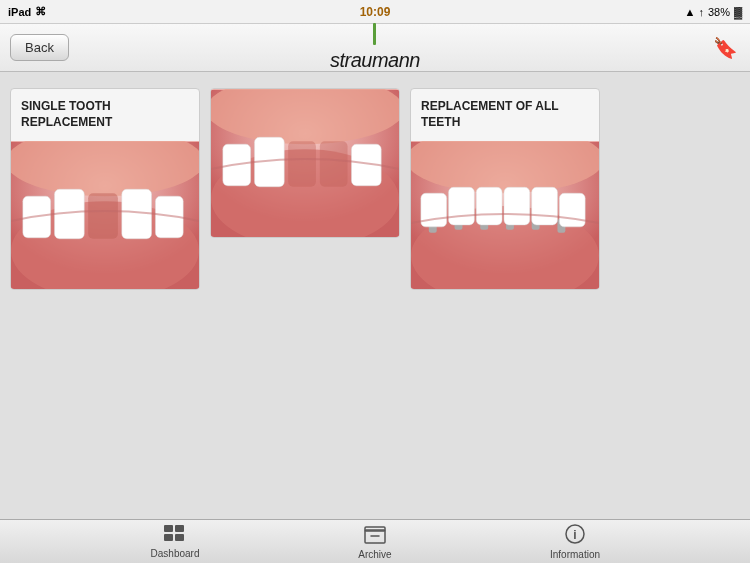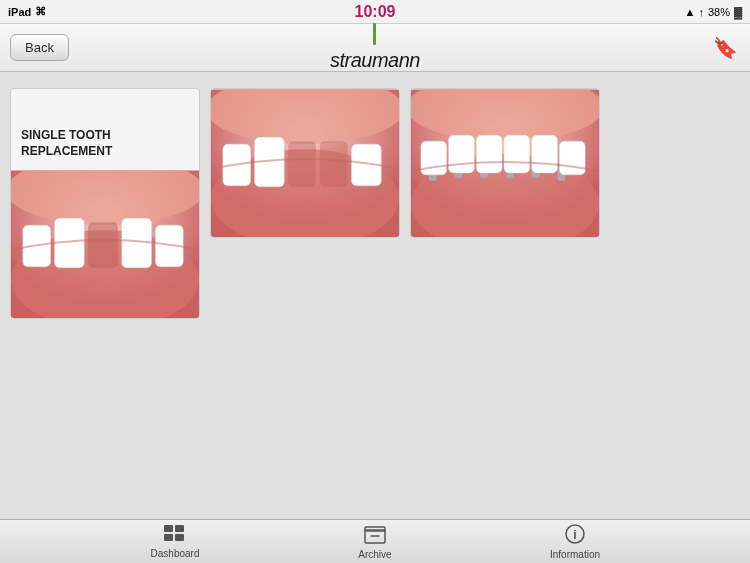--- a/index.html
+++ b/index.html
@@ -24,23 +24,23 @@
     }
     .status-left {
       font-size: 11px;
       font-weight: 600;
       color: #000;
       display: flex;
       align-items: flex-end;
       gap: 4px;
     }
     .status-center {
-      font-size: 16px;
+      font-size: 12px;
       font-weight: 600;
-      color: #be185d;
+      color: #a16207;
       position: absolute;
       left: 50%;
       transform: translateX(-50%);
     }
     .status-right {
       font-size: 11px;
       color: #000;
       display: flex;
       align-items: center;
       gap: 4px;
@@ -118,21 +118,20 @@
       flex-shrink: 0;
     }
     .card-title {
       font-size: 12px;
       font-weight: 600;
       color: #222;
       padding: 10px 10px 8px 10px;
       line-height: 1.3;
       text-transform: uppercase;
       min-height: 52px;
-      margin-top: 29px;
     }
     .card-image {
       width: 100%;
       height: 148px;
       overflow: hidden;
       position: relative;
     }
 
     
     .scene-single {
@@ -259,20 +258,21 @@
         <rect x="78" y="52" width="28" height="46" rx="5" fill="#c06058" opacity="0.4"></rect>
         <rect x="110" y="52" width="28" height="46" rx="5" fill="#c06058" opacity="0.4"></rect>
 
         <rect x="142" y="55" width="30" height="42" rx="5" fill="white" stroke="#ddd" stroke-width="0.5"></rect>
         <path d="M0,80 Q95,60 190,80" stroke="#c06868" stroke-width="2" fill="none" opacity="0.5"></path>
       </svg>
     </div>
   </div>
 
   <div class="card">
+    <div class="card-title">REPLACEMENT OF ALL TEETH</div>
     <div class="card-image">
       <svg class="tooth-svg scene-all" viewBox="0 0 190 148" xmlns="http://www.w3.org/2000/svg">
         <defs>
           <radialGradient id="gum3" cx="50%" cy="30%" r="60%">
             <stop offset="0%" stop-color="#f9d0cb"></stop>
             <stop offset="100%" stop-color="#c96060"></stop>
           </radialGradient>
         </defs>
         <rect width="190" height="148" fill="url(#gum3)"></rect>
         <ellipse cx="95" cy="115" rx="95" ry="50" fill="#d4726e" opacity="0.7"></ellipse>

